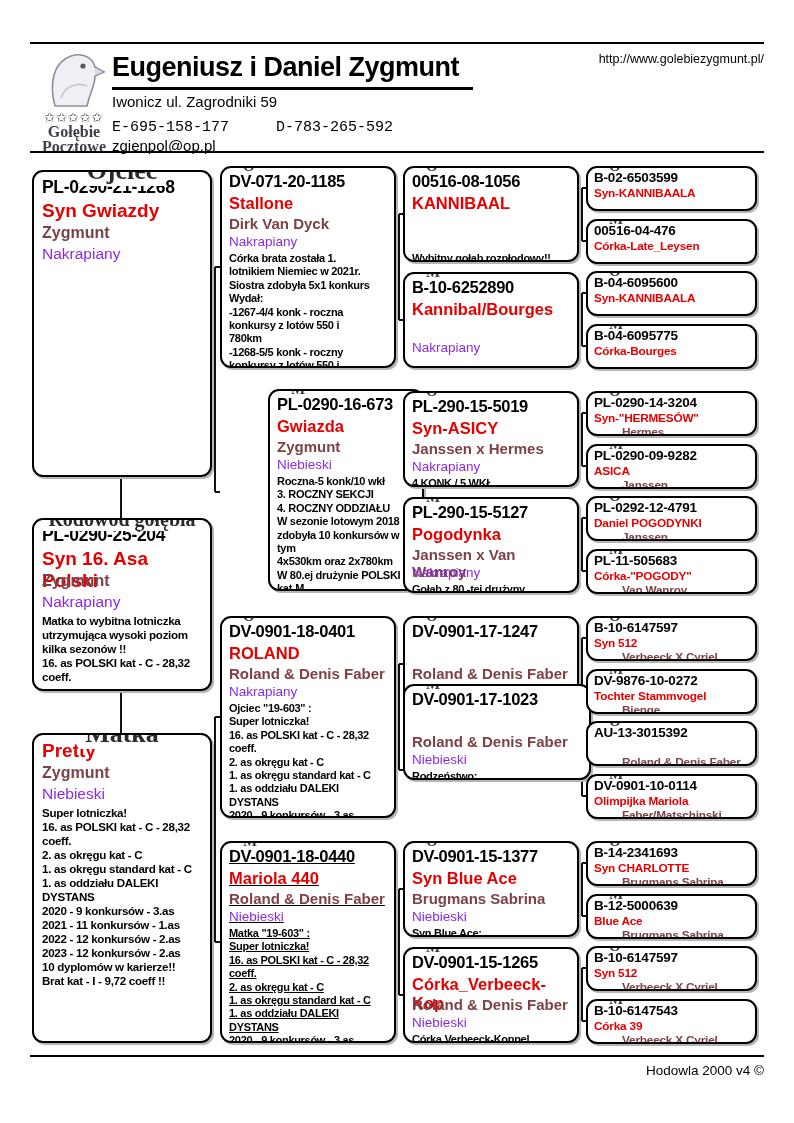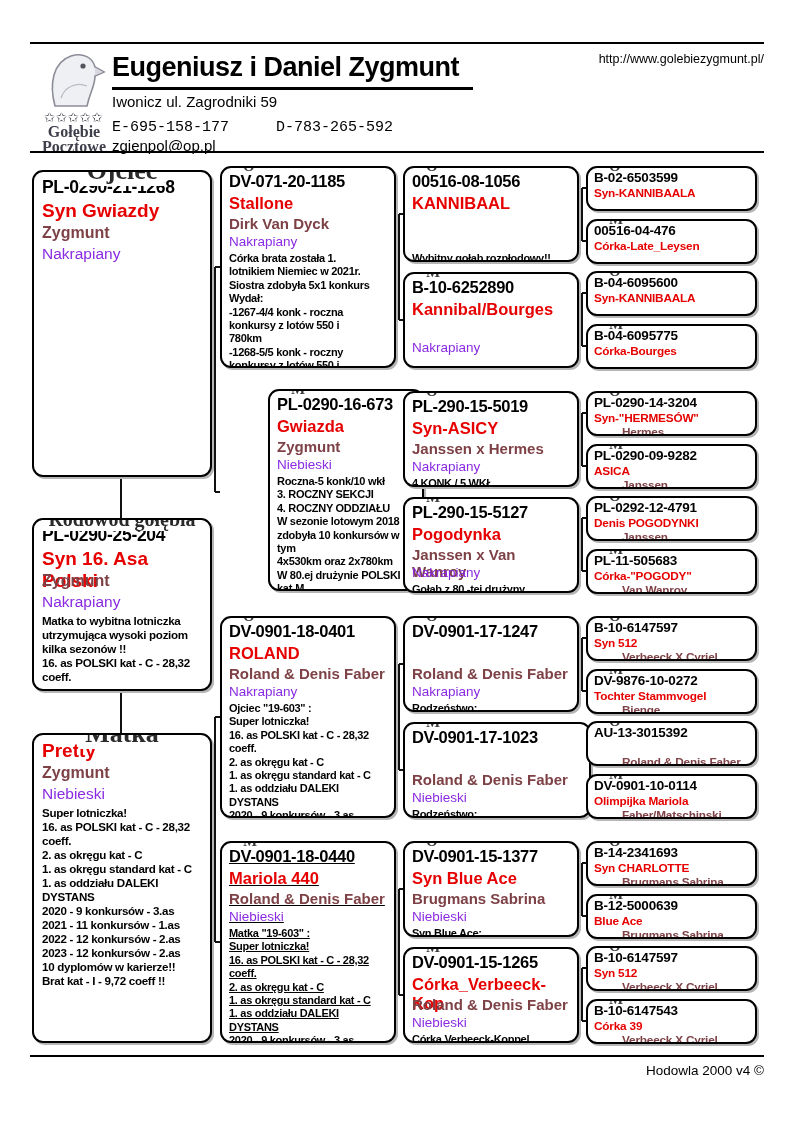--- a/index.html
+++ b/index.html
@@ -230,21 +230,21 @@
         <div class="pdesc">Gołąb z 80.-tej drużyny</div>
       </section>
       <section class="pbox md" style="left: 403px; top: 616px; width: 176px; height: 96px;">
         <div class="marker">O</div>
         <div class="ring">DV-0901-17-1247</div>
         <div class="pname"></div>
         <div class="breeder">Roland &amp; Denis Faber</div>
         <div class="pvariety">Nakrapiany</div>
         <div class="pdesc">Rodzeństwo:</div>
       </section>
-      <section class="pbox md" style="left: 403px; top: 722px; width: 188px; height: 96px;">
+      <section class="pbox md" style="left: 403px; top: 684px; width: 188px; height: 96px;">
         <div class="marker">M</div>
         <div class="ring">DV-0901-17-1023</div>
         <div class="pname"></div>
         <div class="breeder">Roland &amp; Denis Faber</div>
         <div class="pvariety">Niebieski</div>
         <div class="pdesc">Rodzeństwo:</div>
       </section>
       <section class="pbox md" style="left: 403px; top: 841px; width: 176px; height: 96px;">
         <div class="marker">O</div>
         <div class="ring">DV-0901-15-1377</div>
@@ -293,21 +293,21 @@
       </section>
       <section class="pbox sm" style="left: 586px; top: 443.5px; width: 171px; height: 45px;">
         <div class="marker">M</div>
         <div class="ring">PL-0290-09-9282</div>
         <div class="pname">ASICA</div>
         <div class="breeder">Janssen</div>
       </section>
       <section class="pbox sm" style="left: 586px; top: 496px; width: 171px; height: 45px;">
         <div class="marker">O</div>
         <div class="ring">PL-0292-12-4791</div>
-        <div class="pname">Denis POGODYNKI</div>
+        <div class="pname">Daniel POGODYNKI</div>
         <div class="breeder">Janssen</div>
       </section>
       <section class="pbox sm" style="left: 586px; top: 548.5px; width: 171px; height: 45px;">
         <div class="marker">M</div>
         <div class="ring">PL-11-505683</div>
         <div class="pname">Córka-"POGODY"</div>
         <div class="breeder">Van Wanroy</div>
       </section>
       <section class="pbox sm" style="left: 586px; top: 616px; width: 171px; height: 45px;">
         <div class="marker">O</div>

